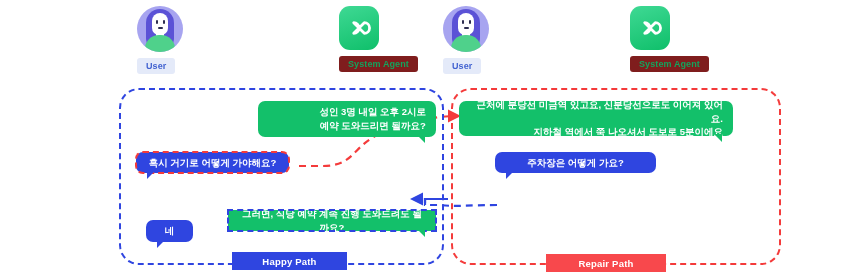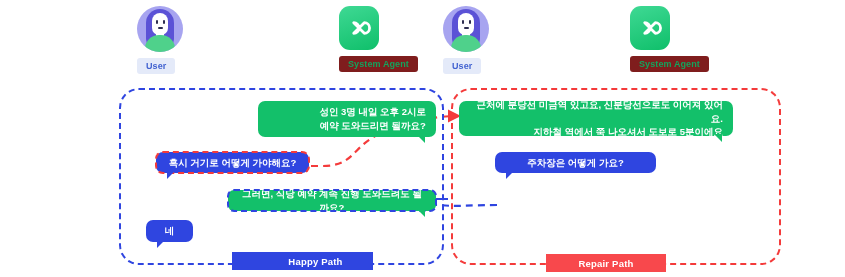--- a/index.html
+++ b/index.html
@@ -94,21 +94,21 @@
     right:11px;bottom:-6px;
     border-left:8px solid transparent;
     border-top:8px solid #13c06a;
   }
   .tail-l{ 
     left:11px;bottom:-6px;
     border-right:8px solid transparent;
     border-top:8px solid #2f45e0;
   }
   .hl-red{outline:2px dashed #f43b3b;outline-offset:-1px;border-radius:7px;}
-  .hl-blue{outline:2px dashed #2f45e0;outline-offset:-1px;border-radius:6px;}
+  .hl-blue{outline:2px dashed #2f45e0;outline-offset:-1px;border-radius:0;margin-top:20px;}
 
   
   .path-label{
     position:absolute;
     font-size:9.5px;
     font-weight:bold;
     color:#ffffff;
     display:flex;align-items:center;justify-content:center;
     letter-spacing:.2px;
   }
@@ -188,21 +188,21 @@
   <div class="panel panel-happy" style="left:119px;top:88px;width:325px;height:177px;"></div>
 
   <div class="panel panel-repair" style="left:451px;top:88px;width:330px;height:177px;"></div>
 
   <div class="bubble b-agent" style="left:258px;top:101px;width:178px;height:36px;justify-content:flex-end;">
     <span>성인 3명 내일 오후 2시로
 예약 도와드리면 될까요?</span>
     <i class="tail tail-r"></i>
   </div>
 
-  <div class="bubble b-user hl-red" style="left:156px;top:152px;width:153px;height:21px;">
+  <div class="bubble b-user hl-red" style="left:136px;top:152px;width:153px;height:21px;">
     <span>혹시 거기로 어떻게 가야해요?</span>
     <i class="tail tail-l"></i>
   </div>
 
   <div class="bubble b-agent hl-blue" style="left:228px;top:190px;width:208px;height:21px;">
     <span>그러면, 식당 예약 계속 진행 도와드려도 될까요?</span>
     <i class="tail tail-r"></i>
   </div>
 
   <div class="bubble b-user" style="left:146px;top:220px;width:47px;height:22px;">
@@ -215,21 +215,21 @@
 지하철 역에서 쭉 나오셔서 도보로 5분이에요</span>
     <i class="tail tail-r"></i>
   </div>
 
   <div class="bubble b-user" style="left:459px;top:152px;width:161px;height:21px;margin-left:36px;">
     <span>주차장은 어떻게 가요?</span>
     <i class="tail tail-l"></i>
   </div>
 
 
-  <div class="path-label pl-happy" style="left:232px;top:252px;width:115px;height:18px;padding-left:26px;">
+  <div class="path-label pl-happy" style="left:232px;top:252px;width:115px;height:18px;">
     <span>Happy Path</span>
   </div>
 
   <div class="path-label pl-repair" style="left:530px;top:254px;width:120px;height:18px;margin-left:16px;">
     <span>Repair Path</span>
   </div>
 
 </div>
 
 </body></html>

